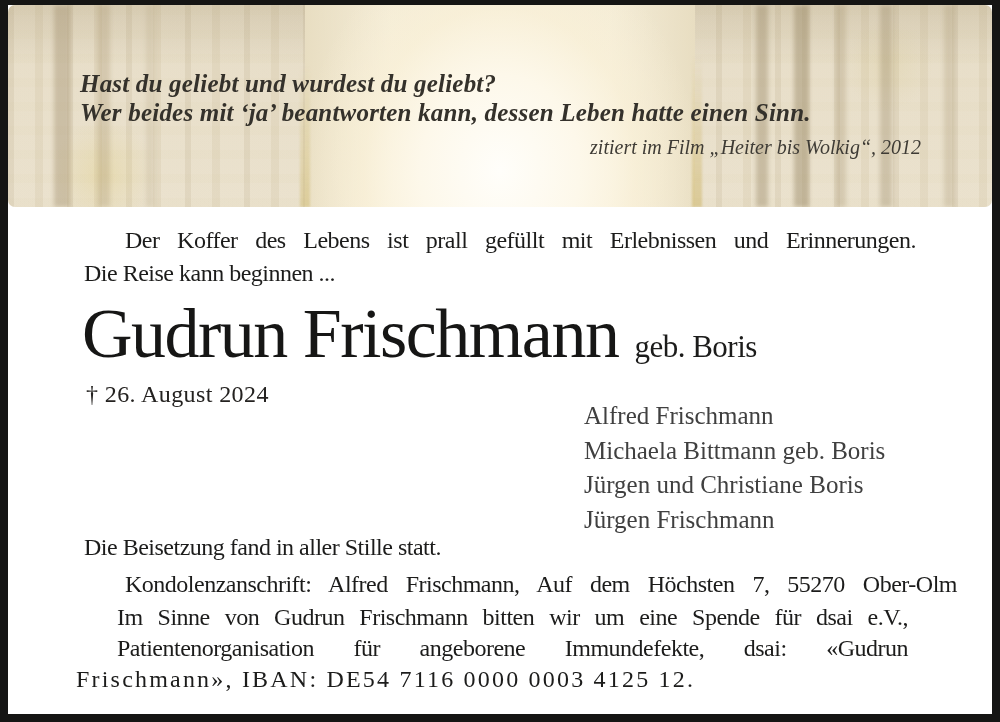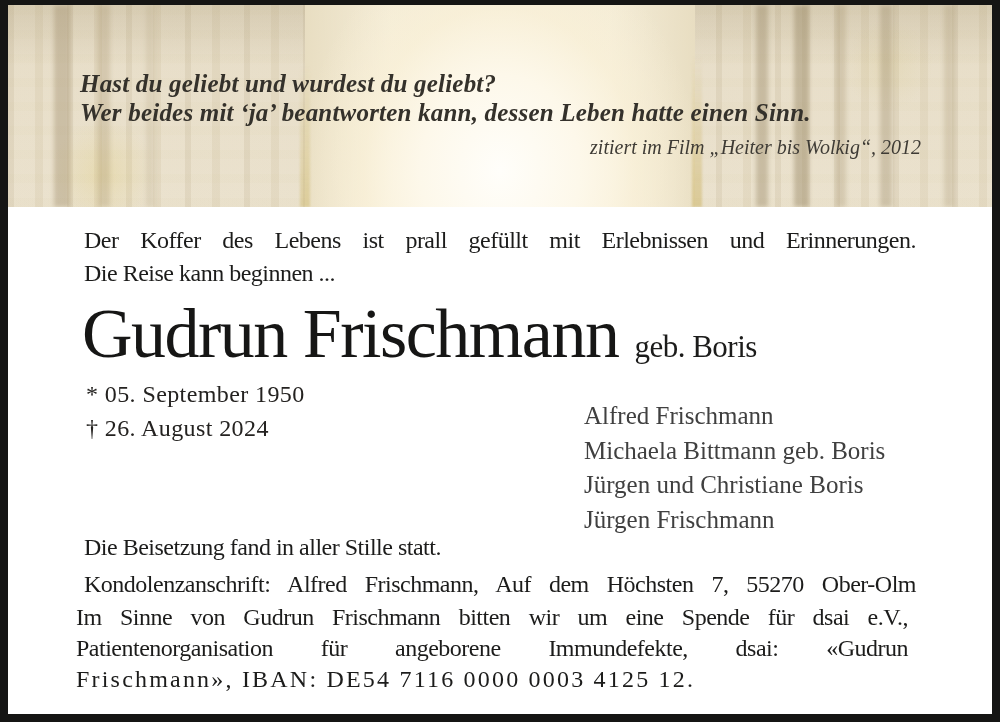--- a/index.html
+++ b/index.html
@@ -26,20 +26,21 @@
       radial-gradient(circle 60px at 880px 60px, rgba(214,200,140,0.25), rgba(214,200,140,0) 75%),
       repeating-linear-gradient(90deg,
         rgba(176,159,124,0.16) 0 6px,
         rgba(238,230,209,0.10) 6px 27px,
         rgba(201,186,151,0.20) 27px 35px,
         rgba(242,235,217,0.08) 35px 59px),
       repeating-linear-gradient(0deg,
         rgba(221,211,176,0.12) 0 9px,
         rgba(255,255,255,0) 9px 24px),
       linear-gradient(180deg, #e6dcc6, #eae1cd);
+    border-radius: 7px;
   }
   .trunk { position:absolute; top:0; height:100%; filter:blur(2px); }
   .t1 { left:46px;  width:16px; background:rgba(156,138,103,0.38); }
   .t2 { left:90px;  width:12px; background:rgba(168,150,113,0.30); }
   .t3 { left:138px; width:8px;  background:rgba(180,165,130,0.24); }
   .t4 { left:748px; width:12px; background:rgba(150,133,98,0.40); }
   .t5 { left:786px; width:15px; background:rgba(146,128,92,0.42); }
   .t6 { left:828px; width:10px; background:rgba(162,145,110,0.30); }
   .t7 { left:872px; width:12px; background:rgba(152,135,100,0.34); }
   .t8 { left:936px; width:10px; background:rgba(165,148,112,0.28); }
@@ -66,21 +67,21 @@
     position:absolute; top:131px; right:71px;
     font-style:italic;
     font-size:20px;
     color:#3e3b35;
     white-space:nowrap;
     text-align:center;
   }
 
   
   .cond { letter-spacing:-0.5px; }
-  .jline { text-align:justify; text-align-last:justify; }
+  .jline { text-align:justify; text-align-last:justify;margin-left:41px; }
 
   .intro {
     position:absolute; left:76px; top:219px; width:832px;
     font-size:24px; line-height:33px;
   }
   .name-line { position:absolute; left:74px; top:291px; white-space:nowrap;text-align:center; }
   .name   { font-size:70px; line-height:76px; letter-spacing:-1.5px; color:#161615; }
   .maiden { font-size:31px; margin-left:16px; letter-spacing:-0.5px; }
 
   .dates {
@@ -135,21 +136,20 @@
   <div class="intro cond">
     <div class="jline">Der Koffer des Lebens ist prall gefüllt mit Erlebnissen und Erinnerungen.</div>
     <div>Die Reise kann beginnen ...</div>
   </div>
 
   <div class="name-line cond">
     <span class="name">Gudrun Frischmann</span><span class="maiden">geb. Boris</span>
   </div>
 
   <div class="dates">
-    <div>* 05. September 1950</div>
     <div>† 26. August 2024</div>
   </div>
 
   <div class="mourners">
     <div>Alfred Frischmann</div>
     <div>Michaela Bittmann geb. Boris</div>
     <div>Jürgen und Christiane Boris</div>
     <div>Jürgen Frischmann</div>
   </div>
 

